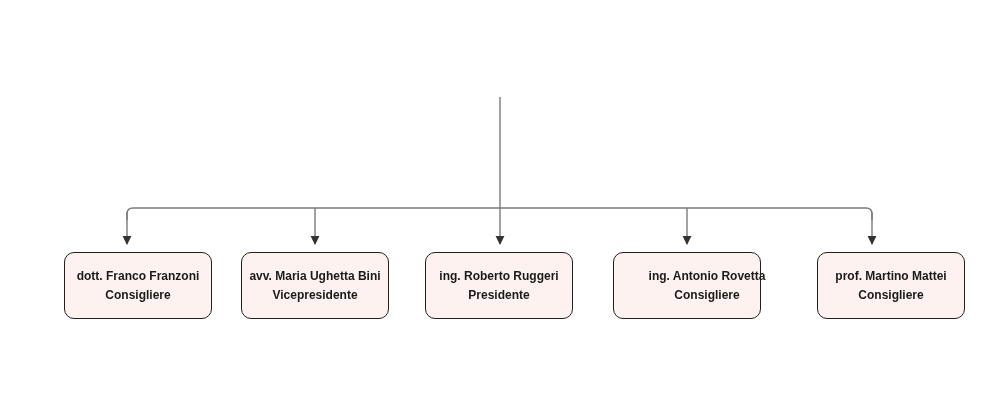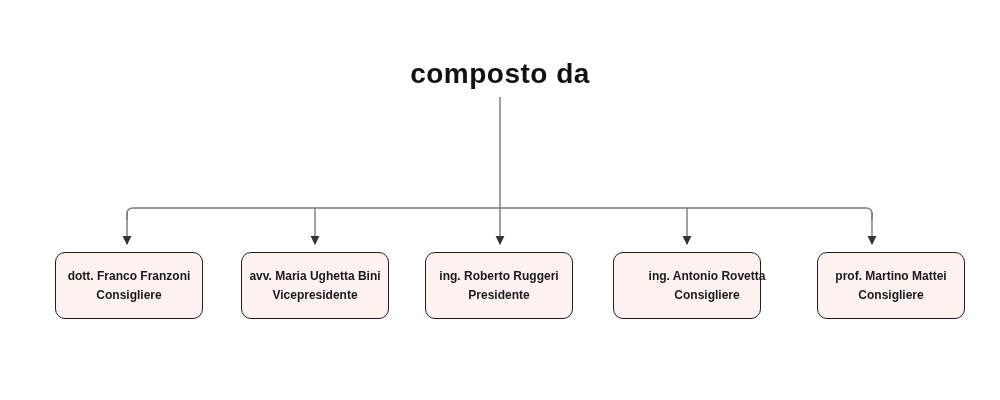--- a/index.html
+++ b/index.html
@@ -52,32 +52,31 @@
     align-items:center;
     justify-content:center;
     text-align:center;
     color:var(--box-text);
     font-weight:700;
     font-size:12px;
     line-height:19px;
   }
   .org-node .node-name{white-space:nowrap;}
   .org-node .node-role{white-space:nowrap;}
-  .node-0{left:55px;}
+  .node-0{left:64px;}
   .node-1{left:241px;}
   .node-2{left:425px;}
   .node-3{left:613px;padding-left:40px;}
   .node-4{left:817px;}
 </style>
 </head>
 <body>
 
 <div class="canvas">
 
-  <div class="diagram-title">composto da</div>
 
   <svg class="connectors" width="1000" height="400" viewBox="0 0 1000 400" aria-hidden="true">
     <defs>
       <marker id="arrowhead" viewBox="0 0 10 10" refX="9" refY="5" markerWidth="6.5" markerHeight="6.5" orient="auto-start-reverse">
         <path class="head" d="M0,0 L10,5 L0,10 z"></path>
       </marker>
     </defs>
 
     <path class="wire" d="M127,220 V214 Q127,208 133,208 H866 Q872,208 872,214 V220"></path>
 

